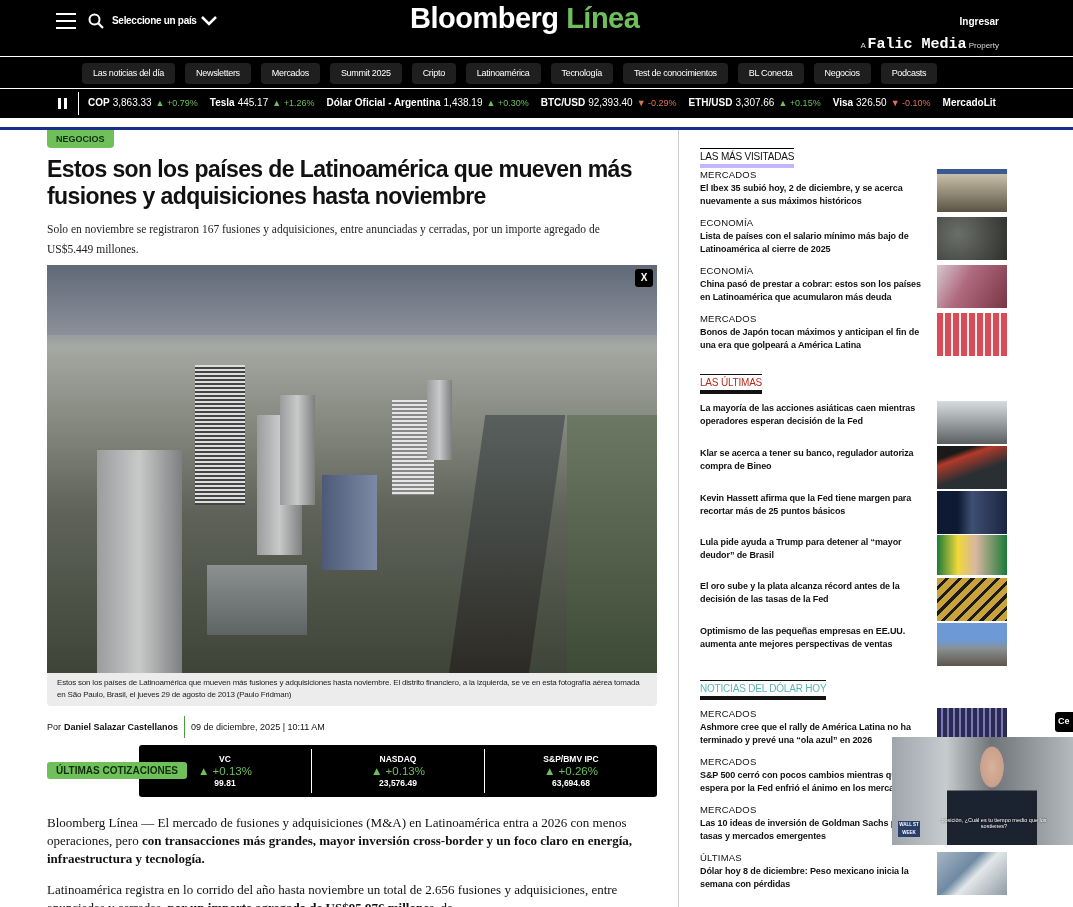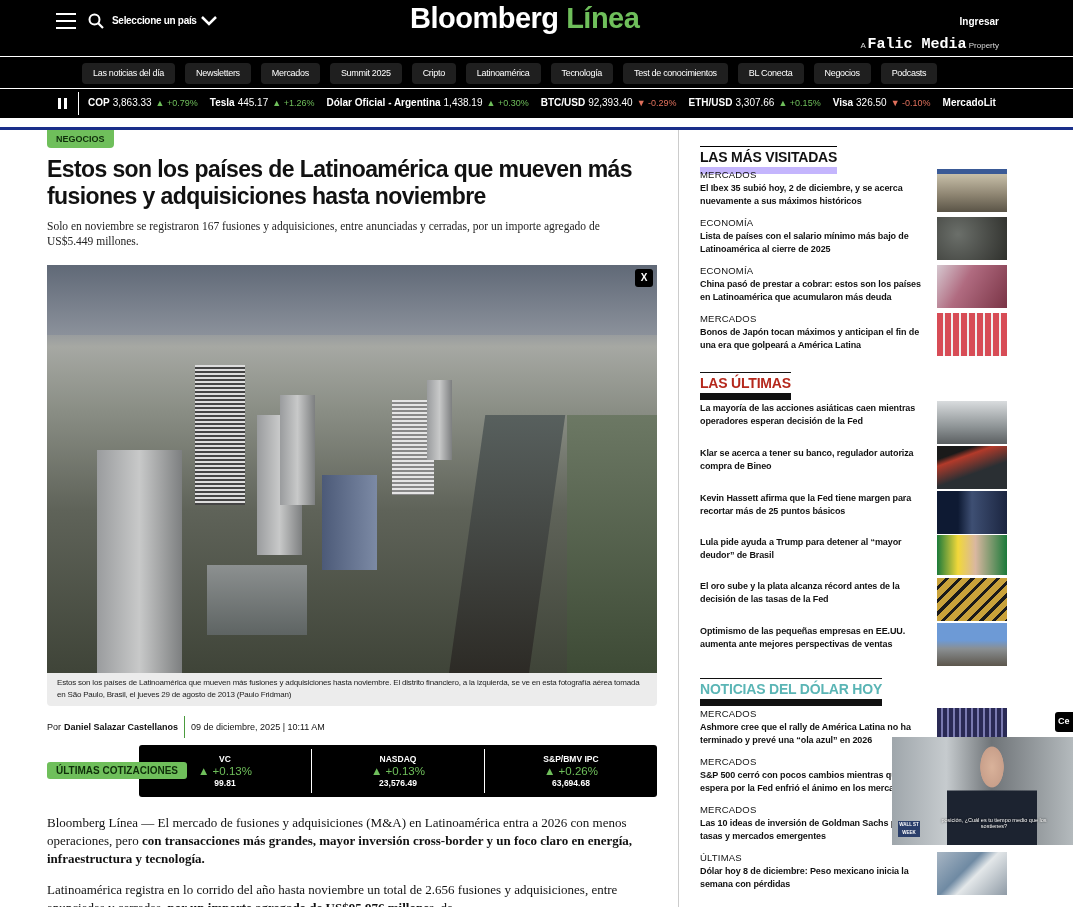--- a/index.html
+++ b/index.html
@@ -25,21 +25,21 @@
   .ticker-items { position: absolute; left: 88px; top: 8px; font-size: 10px; display: flex; gap: 12px; }
   .tk-name { font-weight: bold; }
   .tk-val { margin-left: 3px; }
   .tk-up { color: #6fbf5b; font-size: 9px; margin-left: 4px; }
   .tk-down { color: #e0705c; font-size: 9px; margin-left: 4px; }
   .blue-line { position: absolute; left: 0; top: 127px; width: 1073px; height: 3px; background: #1a2f8a; }
   .vdivider { position: absolute; left: 678px; top: 130px; width: 1px; height: 777px; background: #ccc; }
   .main { position: absolute; left: 47px; top: 130px; width: 610px; }
   .category-badge { position: absolute; left: 0; top: 0; background: #6fbf5b; color: #0f2e0a; font-size: 9px; font-weight: bold; padding: 4px 9px; border-radius: 0 0 4px 4px; cursor: pointer; }
   .headline { position: absolute; left: 0; top: 26px; width: 600px; font-size: 23px; font-weight: bold; line-height: 27px; letter-spacing: -0.6px; }
-  .deck { position: absolute; left: 0; top: 89px; width: 600px; font-family: "Liberation Serif", serif; font-size: 11.5px; line-height: 15px; color: #222; }
+  .deck { position: absolute; left: 0; top: 89px; width: 600px; font-family: "Liberation Serif", serif; font-size: 11.5px; line-height: 20px; color: #222; }
   .hero { position: absolute; left: 0; top: 135px; width: 610px; height: 408px; overflow: hidden; background: linear-gradient(180deg,#6f7682 0%,#8a8f98 14%,#a6a8a3 20%,#8b8f86 35%,#5f6359 60%,#3f4438 100%); }
   .hero .sky { position: absolute; left: 0; top: 0; width: 100%; height: 70px; background: linear-gradient(180deg,#606977,#8b919b); }
   .hero .river { position: absolute; left: 420px; top: 150px; width: 80px; height: 260px; background: linear-gradient(180deg,#58605e,#2c2a25); transform: skewX(-8deg); }
   .hero .bank { position: absolute; left: 520px; top: 150px; width: 90px; height: 260px; background: linear-gradient(180deg,#6c7864,#3d4a35); }
   .hero .bldg { position: absolute; background: linear-gradient(90deg,#9a9c9e,#c8c9c9,#7d7f80); }
   .close-btn { position: absolute; right: 4px; top: 4px; width: 18px; height: 18px; background: #000; color: #fff; font-size: 10px; font-weight: bold; border-radius: 3px; text-align: center; line-height: 18px; cursor: pointer; }
   .caption { position: absolute; left: 0; top: 543px; width: 610px; height: 33px; background: #ececec; font-size: 8px; line-height: 12px; padding: 4px 10px; color: #222; letter-spacing: -0.2px; border-radius: 0 0 4px 4px; }
   .byline { position: absolute; left: 0; top: 586px; height: 22px; font-size: 9px; display: flex; align-items: center; }
   .byline .author { font-weight: bold; margin-left: 3px; }
   .byline .sep { width: 1px; height: 22px; background: #4a9b3d; margin: 0 6px; }
@@ -49,21 +49,21 @@
   .quote { flex: 1; text-align: center; color: #fff; padding-top: 5px; border-right: 1px solid #fff; margin: 4px 0; cursor: pointer; }
   .quote:last-child { border-right: none; }
   .quote .q-name { font-size: 8.5px; font-weight: bold; }
   .quote .q-chg { font-size: 11.5px; margin-top: 1px; }
   .quote .q-chg.up { color: #6fbf5b; }
   .quote .q-chg.down { color: #e0705c; }
   .quote .q-val { font-size: 8.5px; font-weight: bold; margin-top: 1px; }
   .body-text { position: absolute; left: 0; top: 684px; width: 600px; font-family: "Liberation Serif", serif; font-size: 13px; line-height: 18px; color: #111; }
   .body-text p { margin-bottom: 13px; }
   .sidebar { position: absolute; left: 700px; top: 130px; width: 310px; }
-  .section-title { display: inline-block; font-size: 14px; font-weight: bold; border-top: 1px solid #000; border-bottom: 7px solid #c4b5fd; padding: 2px 0 2px 0; letter-spacing: -0.2px; }
+  .section-title { display: inline-block; font-size: 10px; font-weight: normal; border-top: 1px solid #000; border-bottom: 4px solid #c4b5fd; padding: 2px 0 2px 0; letter-spacing: -0.2px; }
   .section-title.red { color: #b5281c; border-color: #111; }
   .section-title.teal { color: #5ab5b5; border-color: #111; }
   .side-item { position: absolute; left: 0; width: 310px; cursor: pointer; }
   .side-item .kicker { font-size: 9.5px; color: #111; letter-spacing: 0.2px; }
   .side-item .title { font-size: 9px; font-weight: bold; line-height: 13px; width: 232px; letter-spacing: -0.1px; margin-top: 2px; }
   .thumb { position: absolute; left: 237px; width: 70px; height: 43px; }
   .video { position: absolute; left: 892px; top: 737px; width: 181px; height: 108px; background: linear-gradient(90deg,#9fa6ab 0%,#c6cbce 30%,#6f7478 55%,#b4babd 100%); overflow: hidden; cursor: pointer; }
   .video .person { position: absolute; left: 55px; top: 8px; width: 90px; height: 100px; background: radial-gradient(ellipse at 50% 22%,#d9b29a 0,#c9a08b 18%,transparent 19%), linear-gradient(180deg,transparent 45%,#1c2330 46%); }
   .video .subs { position: absolute; left: 42px; top: 80px; width: 120px; font-size: 5.5px; color: #fff; text-align: center; text-shadow: 0 0 2px #000; }
   .video .wsw { position: absolute; left: 6px; top: 84px; width: 22px; height: 16px; background: #2a3e6a; color: #fff; font-size: 4.5px; font-weight: bold; text-align: center; line-height: 8px; }

